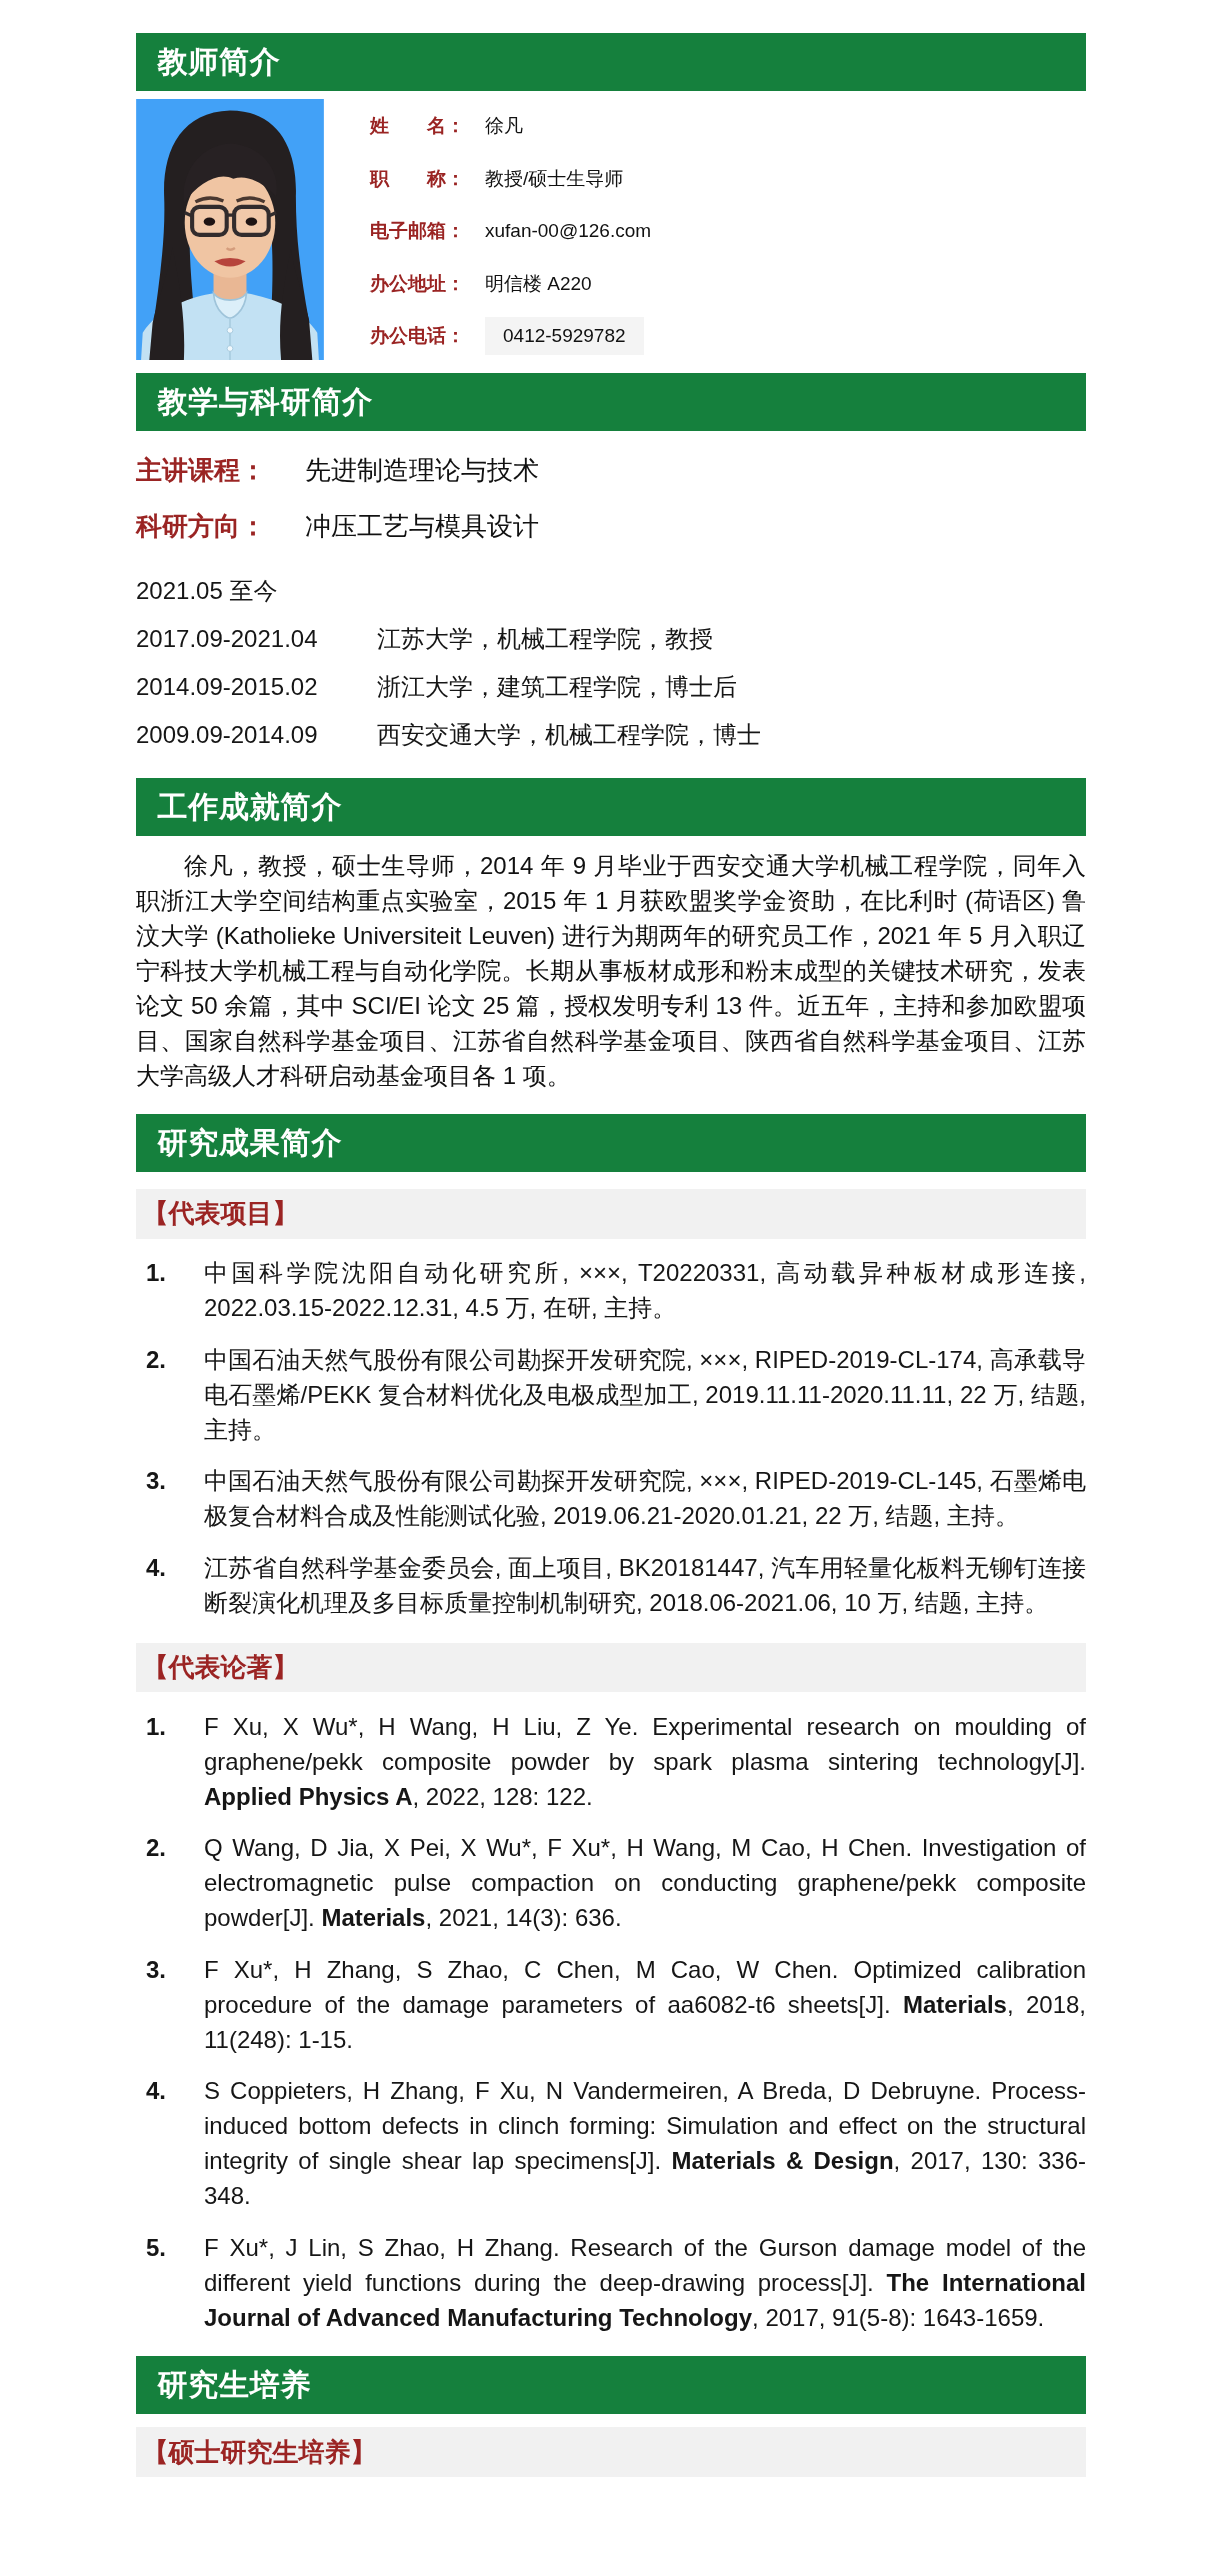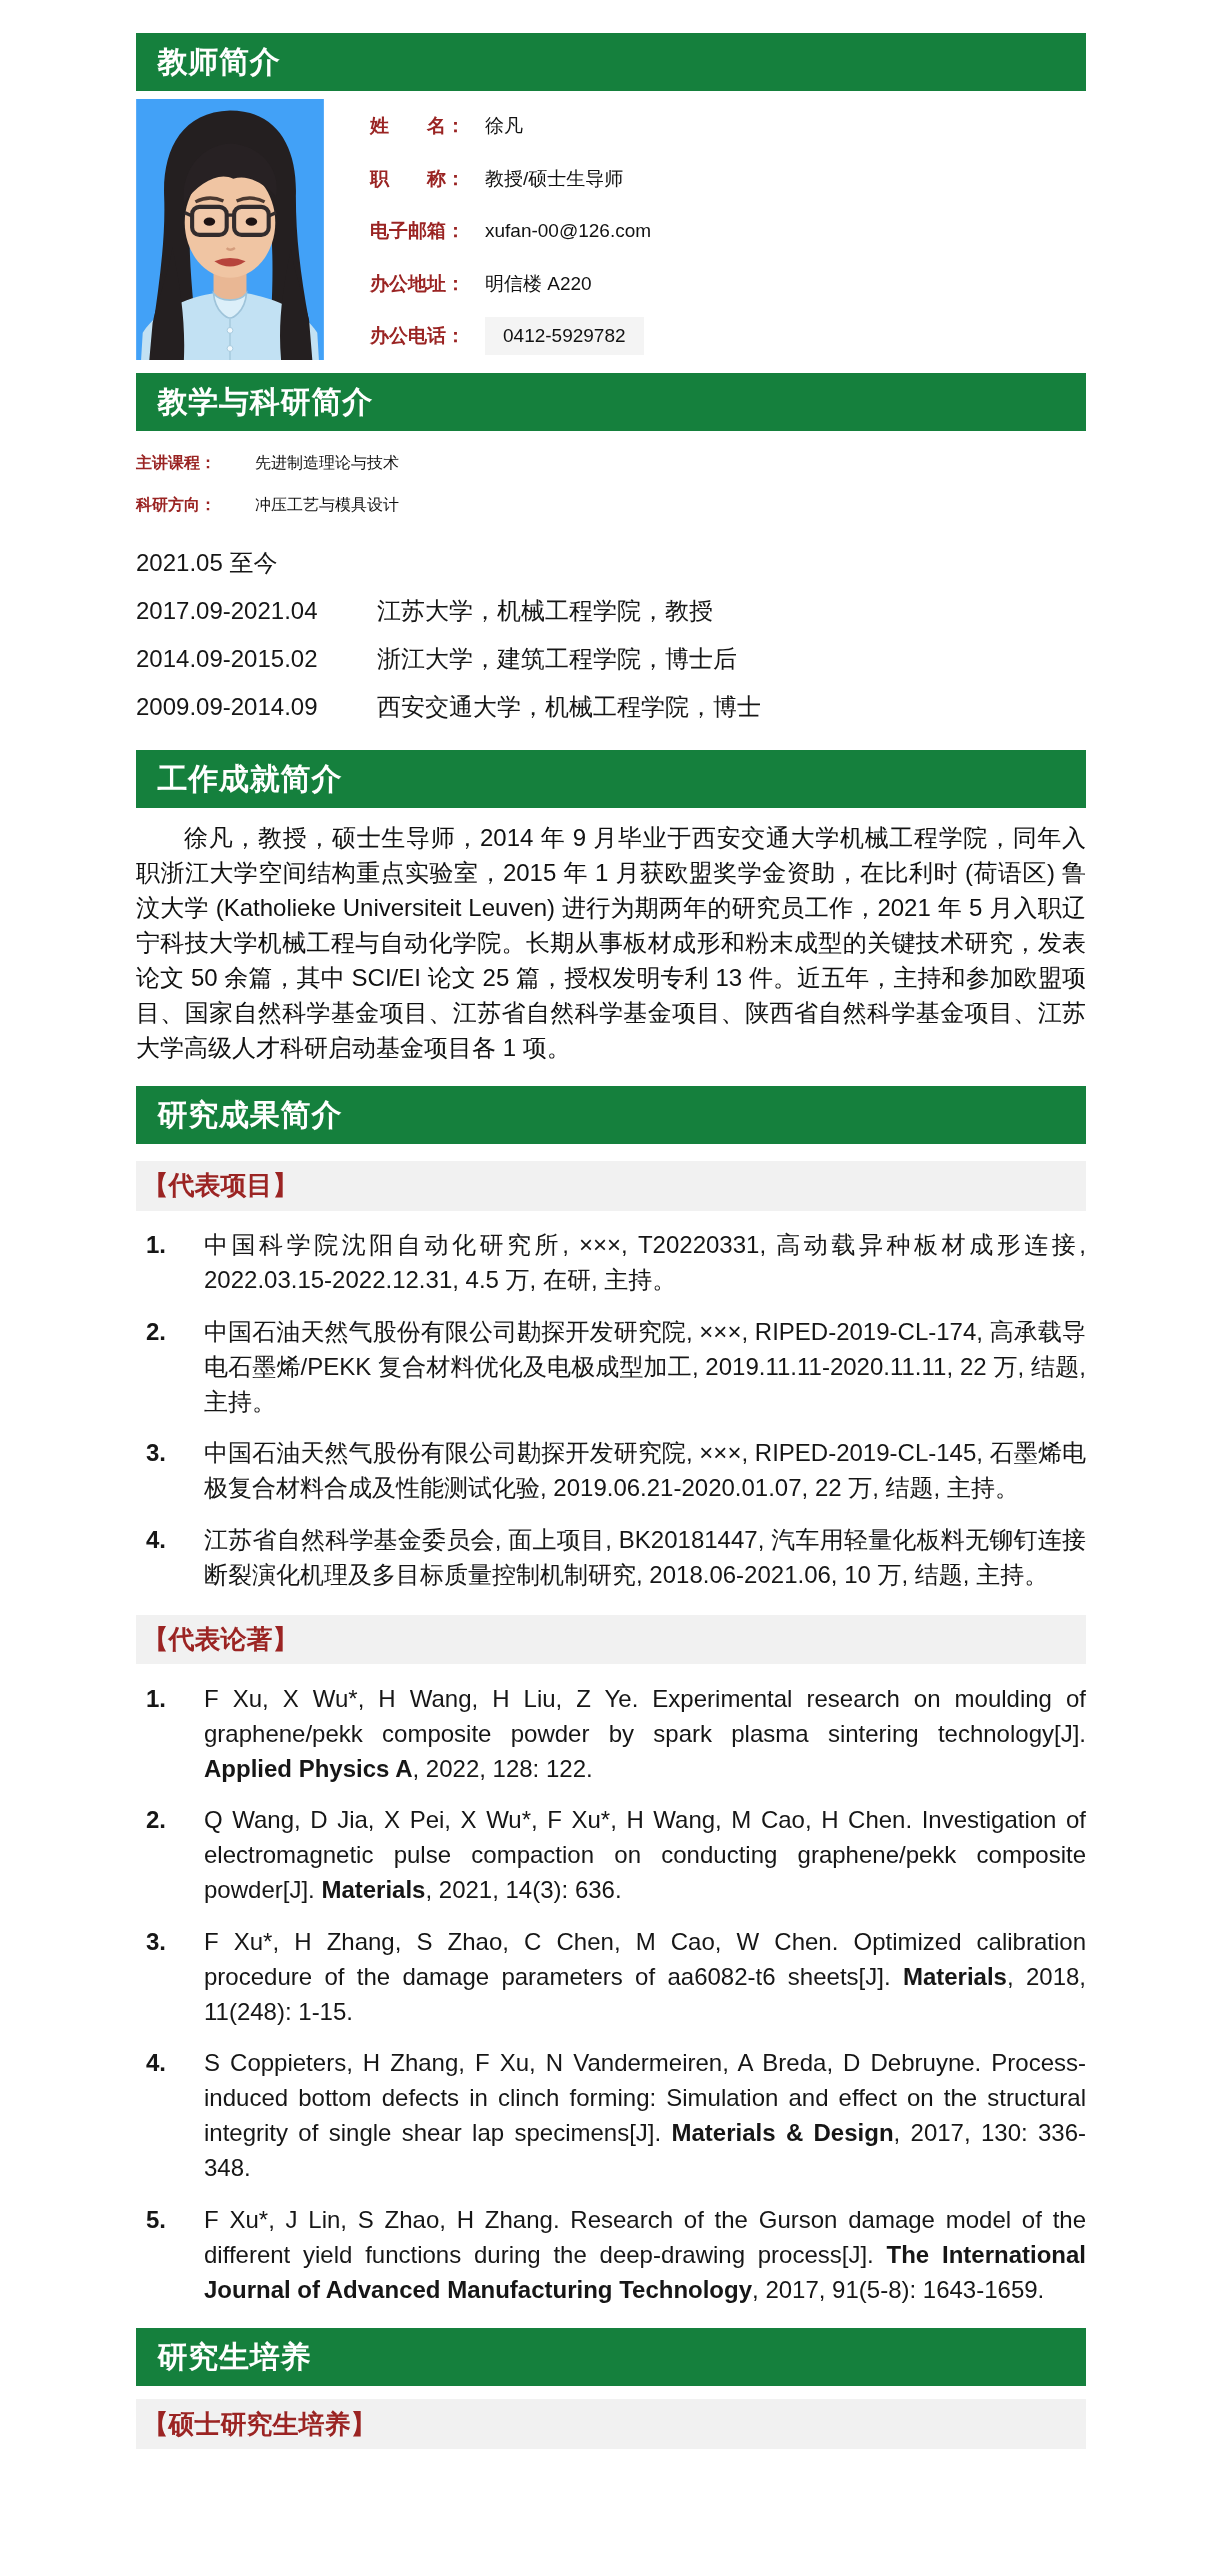--- a/index.html
+++ b/index.html
@@ -24,21 +24,21 @@
   .photo { width:188px; height:261px; flex:none; }
   .photo svg { display:block; width:188px; height:261px; }
   .fields { margin-left:46px; flex:1; padding-top:3.3px;
     display:flex; flex-direction:column; justify-content:space-between; }
   .field-row { height:48px; display:flex; align-items:center; font-size:19px; }
   .field-label { color:#9A2423; font-weight:bold; white-space:pre; }
   .field-value { margin-left:20px; color:#111; }
   .field-value.highlight { background:#F4F4F4; padding:8.2px 18px; }
 
   
-  .tr-row { display:flex; font-size:16px; margin-top:21.4px; align-items:baseline; }
+  .tr-row { display:flex; font-size:26px; margin-top:21.4px; align-items:baseline; }
   .tr-row:first-of-type { margin-top:20px; }
   .tr-label { color:#9A2423; font-weight:bold; white-space:pre; }
   .tr-value { margin-left:39px; color:#111; }
   .tr-gap { height:13px; }
 
   
   .edu { margin-top:5px; }
   .edu-row { display:flex; font-size:24px; margin-top:20px; line-height:28px; }
   .edu-period { width:206px; flex:none; }
   .edu-detail { margin-left:35px; }
@@ -185,21 +185,21 @@
   <div class="item">
     <span class="item-num">1.</span>
     <span class="item-text">中国科学院沈阳自动化研究所, ×××, T20220331, 高动载异种板材成形连接, 2022.03.15-2022.12.31, 4.5 万, 在研, 主持。</span>
   </div>
   <div class="item">
     <span class="item-num">2.</span>
     <span class="item-text">中国石油天然气股份有限公司勘探开发研究院, ×××, RIPED-2019-CL-174, 高承载导电石墨烯/PEKK 复合材料优化及电极成型加工, 2019.11.11-2020.11.11, 22 万, 结题, 主持。</span>
   </div>
   <div class="item">
     <span class="item-num">3.</span>
-    <span class="item-text">中国石油天然气股份有限公司勘探开发研究院, ×××, RIPED-2019-CL-145, 石墨烯电极复合材料合成及性能测试化验, 2019.06.21-2020.01.07, 22 万, 结题, 主持。</span>
+    <span class="item-text">中国石油天然气股份有限公司勘探开发研究院, ×××, RIPED-2019-CL-145, 石墨烯电极复合材料合成及性能测试化验, 2019.06.21-2020.01.21, 22 万, 结题, 主持。</span>
   </div>
   <div class="item">
     <span class="item-num">4.</span>
     <span class="item-text">江苏省自然科学基金委员会, 面上项目, BK20181447, 汽车用轻量化板料无铆钉连接断裂演化机理及多目标质量控制机制研究, 2018.06-2021.06, 10 万, 结题, 主持。</span>
   </div>
 
   <div class="strip" style="margin-top:23px;">【代表论著】</div>
 
   <div class="item">
     <span class="item-num">1.</span>

